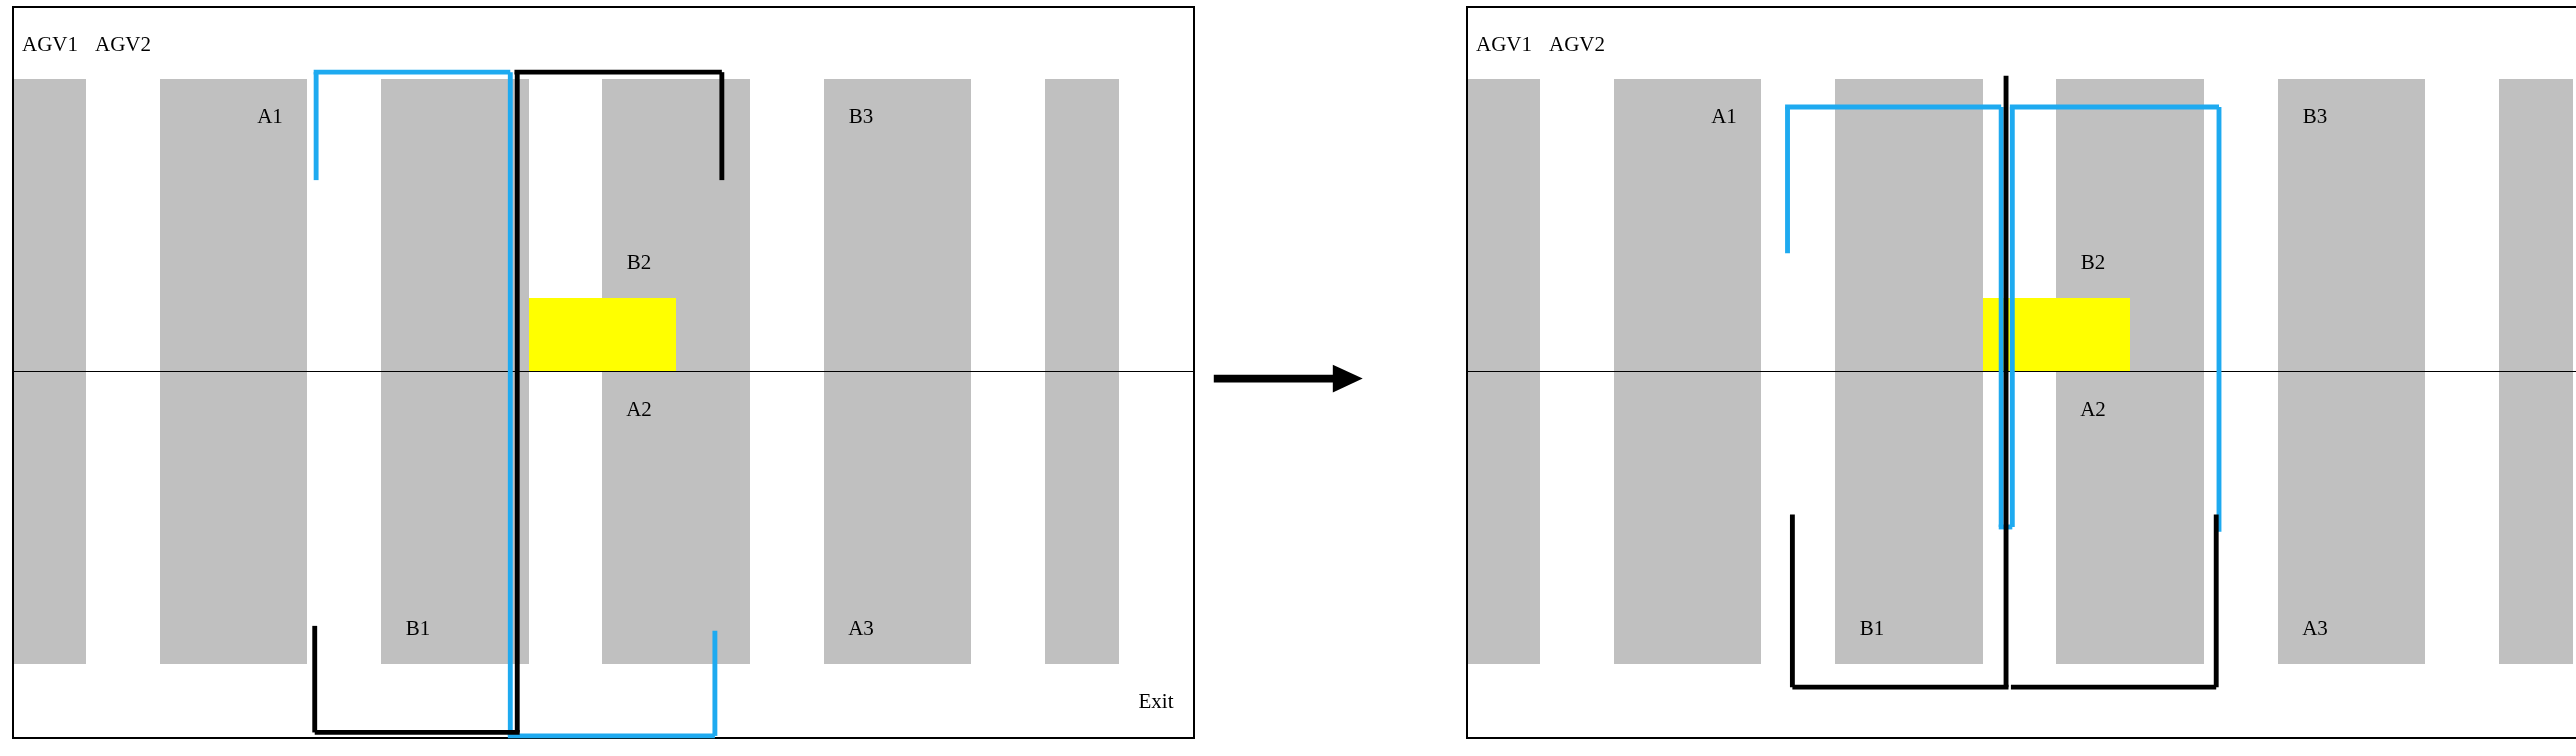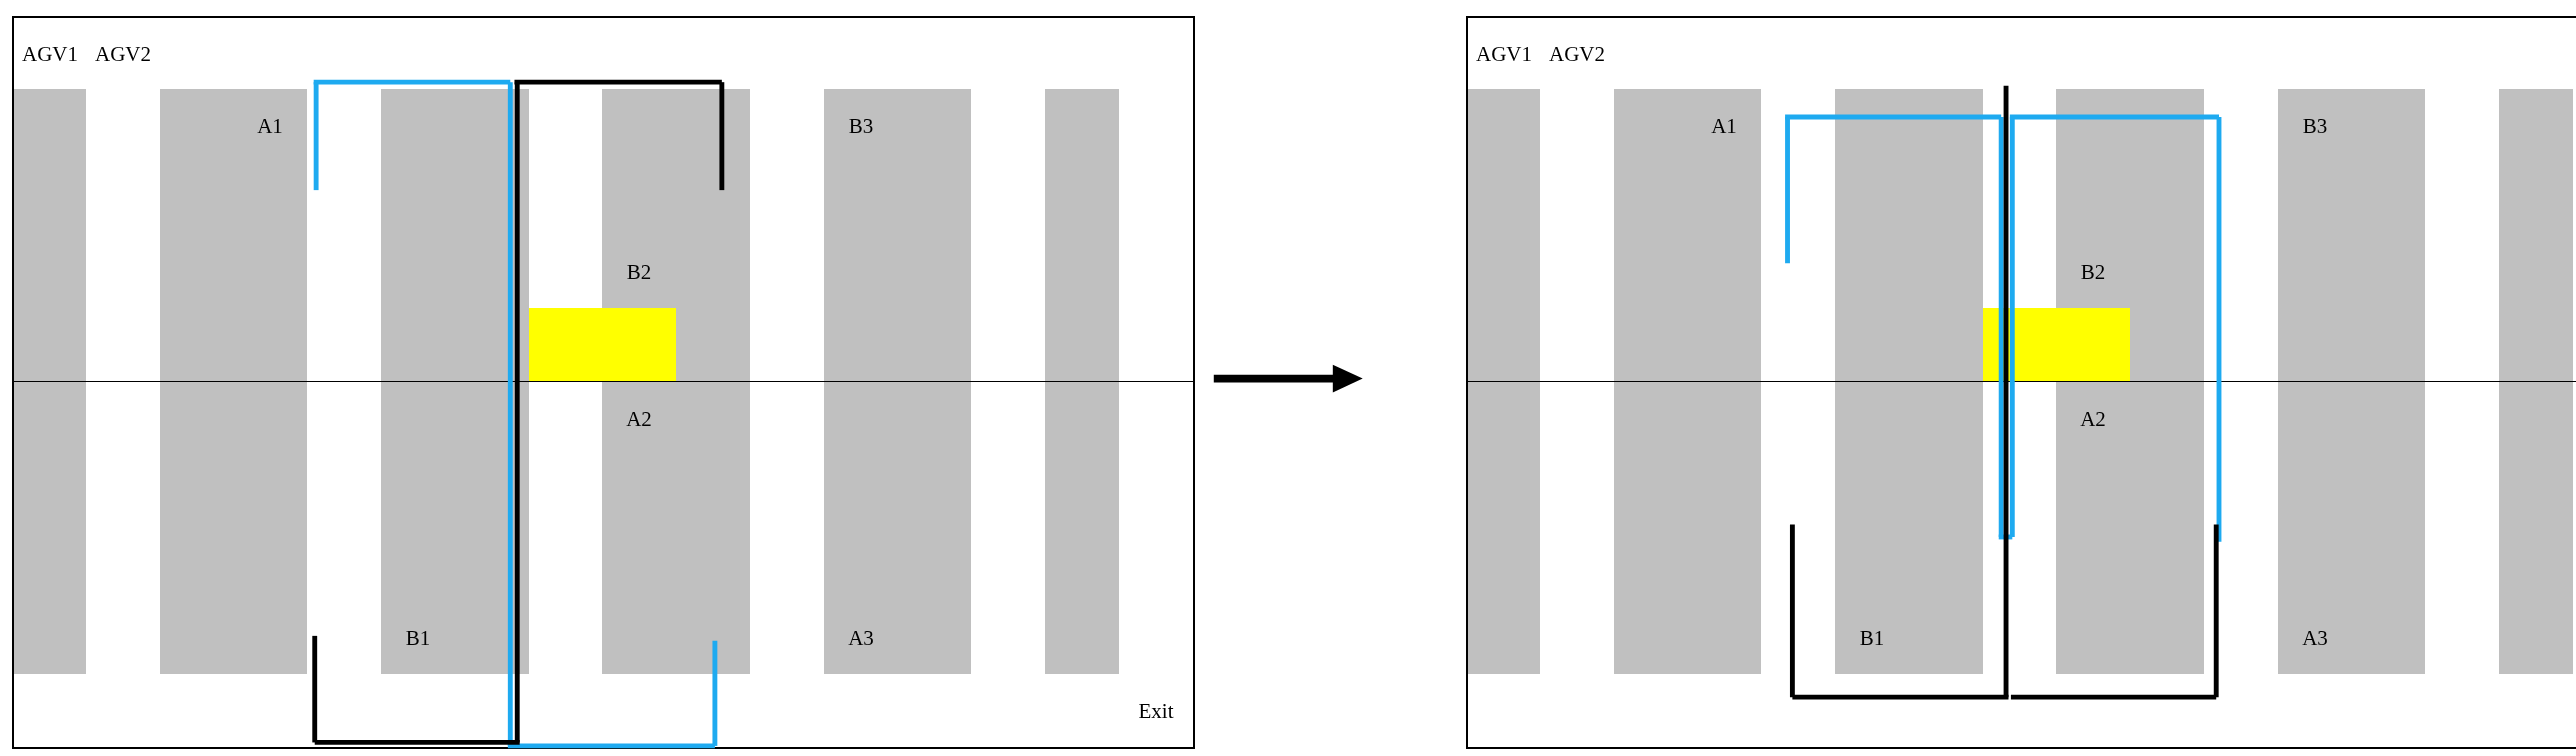--- a/index.html
+++ b/index.html
@@ -1,18 +1,18 @@
 <!DOCTYPE html>
 <html style="font-size:11px"><head>
 <meta charset="utf-8">
 <style>
   html,body{margin:0;padding:0;background:#ffffff;}
   body{width:2576px;height:757px;position:relative;font-family:"Liberation Serif",serif;overflow:hidden;}
 
-  .panel{position:absolute;top:16px;}
+  .panel{position:absolute;top:6px;}
   #panel-left{left:12px;}
   #panel-right{left:1466px;}
 
   .grid{position:relative;width:1181px;height:732px;}
 
   .cell{
     position:absolute;
     box-sizing:border-box;
     border-right:2.1px solid #000;
     border-bottom:2.1px solid #000;

